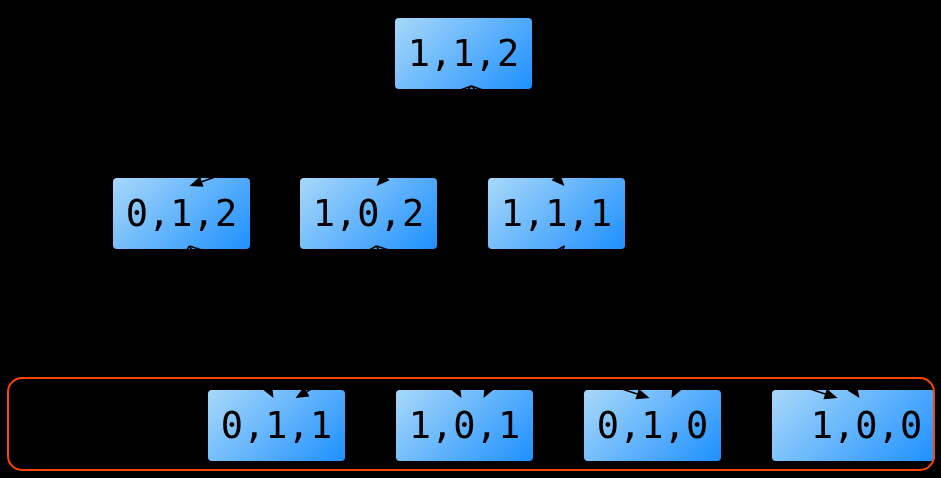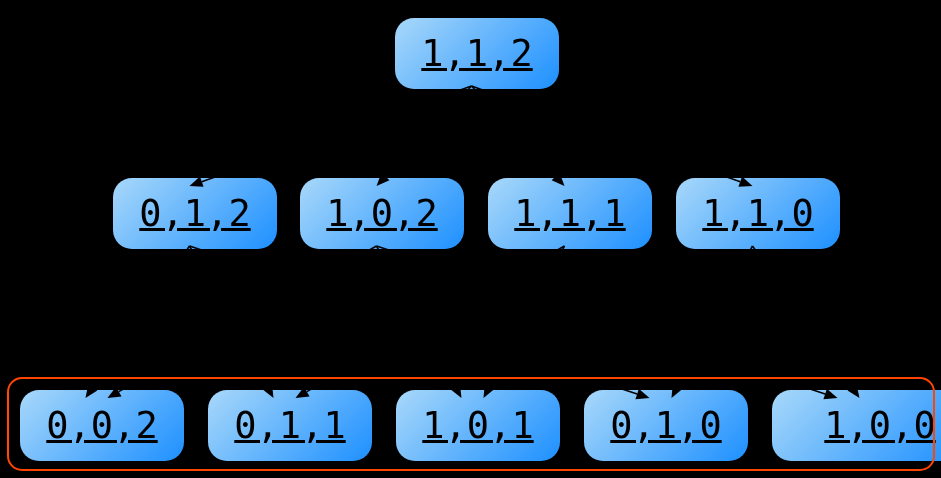--- a/index.html
+++ b/index.html
@@ -13,32 +13,31 @@
     font-family: "DejaVu Sans Mono", monospace;
   }
   .canvas {
     position: relative;
     width: 941px;
     height: 478px;
     background: #000000;
   }
   .node {
     position: absolute;
-    width: 164px;
+    width: 137px;
     height: 71px;
-    border-radius: 19px;
+    border-radius: 4px;
     display: flex;
     align-items: center;
     justify-content: center;
     font-size: 37px;
     font-family: "DejaVu Sans Mono", monospace;
     letter-spacing: 0px;
     z-index: 1;
     box-shadow: 0 1px 3px rgba(0,0,0,0.5);
-    text-decoration: underline;
   }
   #edges-layer {
     position: absolute;
     left: 0;
     top: 0;
     width: 941px;
     height: 478px;
     z-index: 2;
     pointer-events: none;
     filter: blur(0.6px);
@@ -63,22 +62,20 @@
 </style>
 </head>
 <body>
 
 <div class="canvas">
   <div id="nodes-layer">
       <div class="node" style="left: 395px; top: 18px; background: linear-gradient(135deg, rgb(168, 216, 250) 0%, rgb(30, 144, 255) 100%); color: rgb(0, 0, 0);">1,1,2</div>
       <div class="node" style="left: 113px; top: 178px; background: linear-gradient(135deg, rgb(168, 216, 250) 0%, rgb(30, 144, 255) 100%); color: rgb(0, 0, 0);">0,1,2</div>
       <div class="node" style="left: 300px; top: 178px; background: linear-gradient(135deg, rgb(168, 216, 250) 0%, rgb(30, 144, 255) 100%); color: rgb(0, 0, 0); text-align: center;">1,0,2</div>
       <div class="node" style="left: 488px; top: 178px; background: linear-gradient(135deg, rgb(168, 216, 250) 0%, rgb(30, 144, 255) 100%); color: rgb(0, 0, 0); text-align: right;">1,1,1</div>
-      <div class="node" style="left: 676px; top: 178px; background: linear-gradient(135deg, rgb(168, 216, 250) 0%, rgb(30, 144, 255) 100%); color: rgb(0, 0, 0);">1,1,0</div>
-      <div class="node" style="left: 20px; top: 390px; background: linear-gradient(135deg, rgb(168, 216, 250) 0%, rgb(30, 144, 255) 100%); color: rgb(0, 0, 0);">0,0,2</div>
       <div class="node" style="left: 208px; top: 390px; background: linear-gradient(135deg, rgb(168, 216, 250) 0%, rgb(30, 144, 255) 100%); color: rgb(0, 0, 0); text-align: center;">0,1,1</div>
       <div class="node" style="left: 396px; top: 390px; background: linear-gradient(135deg, rgb(168, 216, 250) 0%, rgb(30, 144, 255) 100%); color: rgb(0, 0, 0);">1,0,1</div>
       <div class="node" style="left: 584px; top: 390px; background: linear-gradient(135deg, rgb(168, 216, 250) 0%, rgb(30, 144, 255) 100%); color: rgb(0, 0, 0);">0,1,0</div>
       <div class="node" style="left: 772px; top: 390px; background: linear-gradient(135deg, rgb(168, 216, 250) 0%, rgb(30, 144, 255) 100%); color: rgb(0, 0, 0); padding-left: 26px;">1,0,0</div>
     </div>
   <svg id="edges-layer" xmlns="http://www.w3.org/2000/svg" viewBox="0 0 941 478">
       <line x1="471.5" y1="86" x2="201.7524438619681" y2="181.65516175107516" stroke="#000000" stroke-width="1.6"></line>
       <polygon points="189.5,186 199.91424306434604,176.47143550178097 203.59064465959014,186.83888800036934" fill="#000000"></polygon>
       <line x1="471.5" y1="86" x2="385.453743004891" y2="176.57500736327262" stroke="#000000" stroke-width="1.6"></line>
       <polygon points="376.5,186 381.46624612012175,172.7868853227418 389.44123988966027,180.36312940380344" fill="#000000"></polygon>

